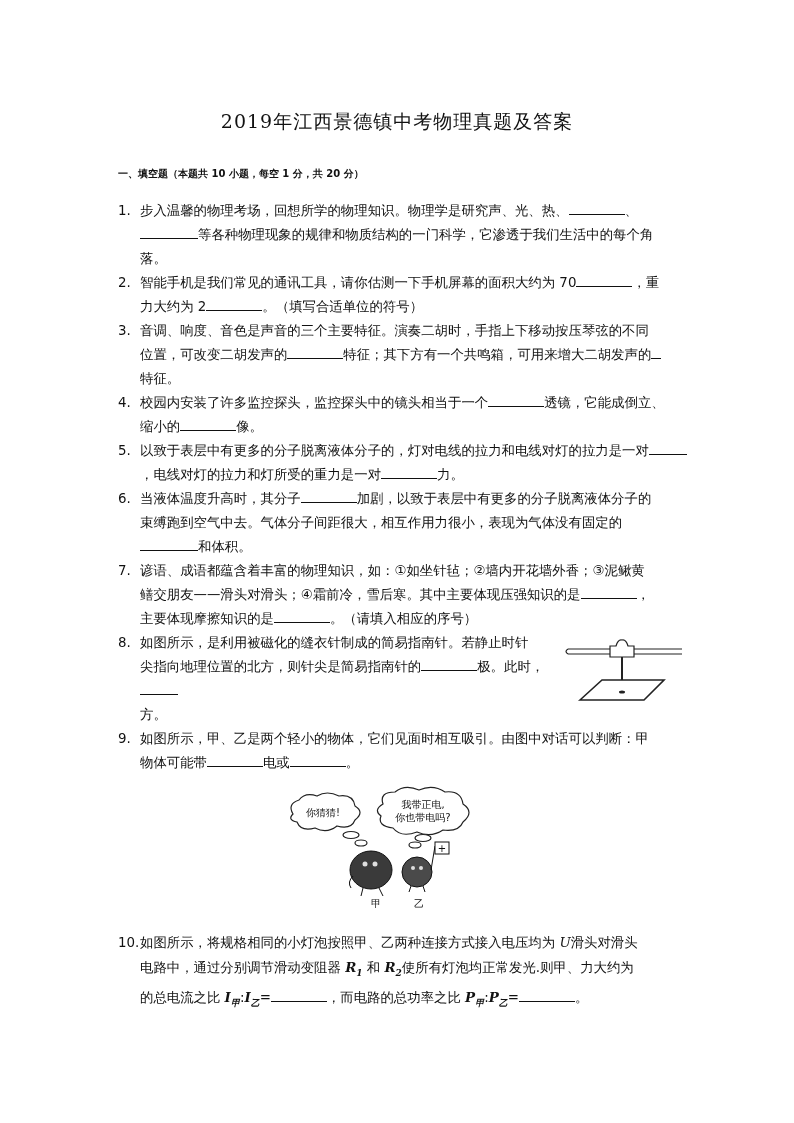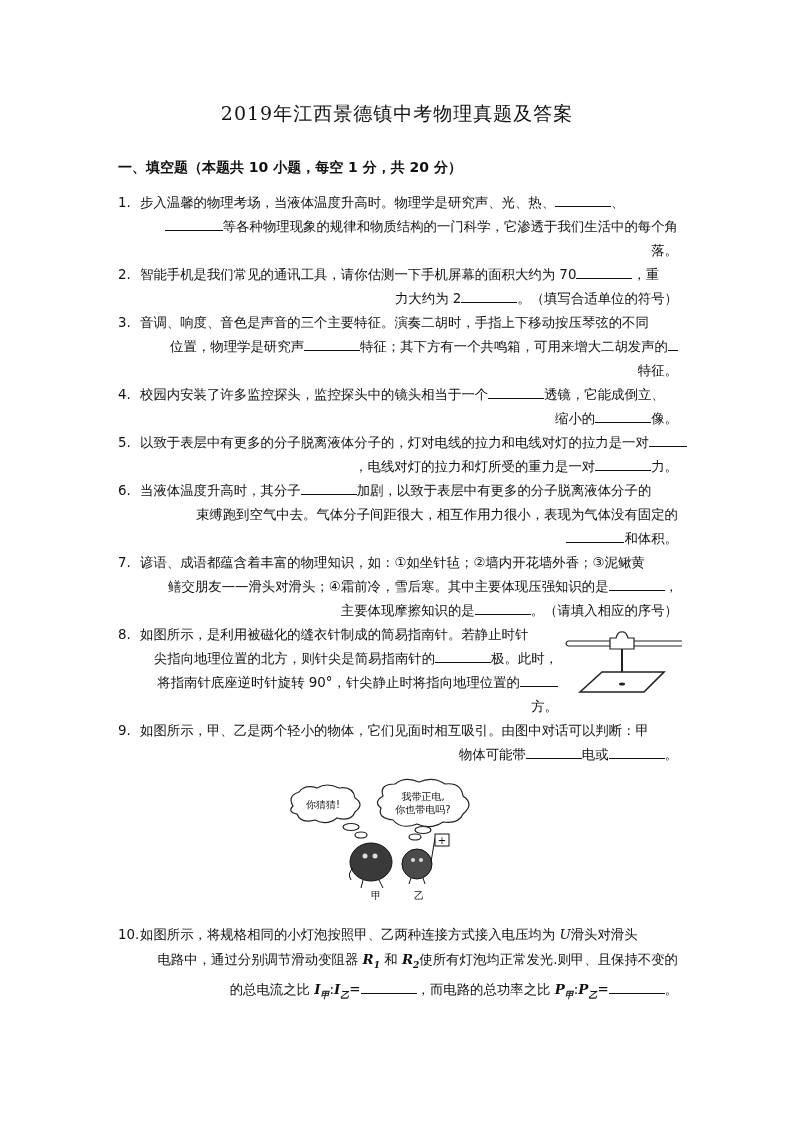--- a/index.html
+++ b/index.html
@@ -1,56 +1,56 @@
 <!DOCTYPE html>
 <html><head>
 <meta charset="utf-8">
 <style>
   html, body { margin: 0; padding: 0; background: #ffffff; }
   body { width: 794px; height: 1123px; position: relative; overflow: hidden;
          font-family: "DejaVu Sans", "Liberation Sans", sans-serif; color: #111; }
-  .page { position: absolute; left: 0; top: 0; width: 794px; height: 807px; }
+  .page { position: absolute; left: 0; top: 8px; width: 794px; height: 807px; }
   .title { position: absolute; top: 101px; left: 0; width: 794px; text-align: center;
            font-family: "DejaVu Serif", "Liberation Serif", serif; font-size: 19px; letter-spacing: 1px; }
-  .section { position: absolute; top: 159px; left: 118px; font-size: 14px; font-weight: bold; }
+  .section { position: absolute; top: 159px; left: 118px; font-size: 10px; font-weight: bold; }
   .q { position: absolute; left: 118px; width: 560px; font-size: 13.4px; line-height: 24px; }
   .line { white-space: nowrap; }
-  .indent { padding-left: 22px; text-align: right; }
+  .indent { padding-left: 22px; }
   .num { display: inline-block; min-width: 22px; }
   .num10 { display: inline-block; min-width: 22px; }
   .blank { display: inline-block; border-bottom: 1px solid #111; height: 15px; vertical-align: baseline; }
   .b56 { width: 56px; } .b58 { width: 58px; } .b40 { width: 38px; } .b10 { width: 10px; }
   .math { font-family: "DejaVu Serif", "Liberation Serif", serif; font-style: italic; font-weight: bold; margin-top: 6px; }
   .mathi { font-family: "DejaVu Serif", "Liberation Serif", serif; font-style: italic; }
   sub { font-size: 9px; }
   .fig-compass { position: absolute; left: 562px; top: 628px; width: 130px; height: 70px; }
   .fig-charge { position: absolute; left: 283px; top: 778px; width: 225px; height: 125px; }
 </style>
 </head>
 <body>
 
 <div class="page">
 
   <div class="title">2019年江西景德镇中考物理真题及答案</div>
   <div class="section">一、填空题（本题共 10 小题，每空 1 分，共 20 分）</div>
 
   <div class="q" style="top:191px">
-    <div class="line"><span class="num">1.</span><span>步入温馨的物理考场，当液体温度升高时。物理学是研究声、光、热、</span><span class="blank b56"></span><span>、</span></div>
+    <div class="line"><span class="num">1.</span><span>步入温馨的物理考场，回想所学的物理知识。物理学是研究声、光、热、</span><span class="blank b56"></span><span>、</span></div>
     <div class="line indent"><span class="blank b58"></span><span>等各种物理现象的规律和物质结构的一门科学，它渗透于我们生活中的每个角</span></div>
     <div class="line indent"><span>落。</span></div>
   </div>
 
   <div class="q" style="top:263px">
     <div class="line"><span class="num">2.</span><span>智能手机是我们常见的通讯工具，请你估测一下手机屏幕的面积大约为 70</span><span class="blank b56"></span><span>，重</span></div>
     <div class="line indent"><span>力大约为 2</span><span class="blank b56"></span><span>。（填写合适单位的符号）</span></div>
   </div>
 
   <div class="q" style="top:311px">
     <div class="line"><span class="num">3.</span><span>音调、响度、音色是声音的三个主要特征。演奏二胡时，手指上下移动按压琴弦的不同</span></div>
-    <div class="line indent"><span>位置，物理学是研究声</span><span class="blank b56"></span><span>特征；其下方有一个共鸣箱，可用来增大二胡发声的</span><span class="blank b10"></span></div>
+    <div class="line indent"><span>位置，可改变二胡发声的</span><span class="blank b56"></span><span>特征；其下方有一个共鸣箱，可用来增大二胡发声的</span><span class="blank b10"></span></div>
     <div class="line indent"><span>特征。</span></div>
   </div>
 
   <div class="q" style="top:383px">
     <div class="line"><span class="num">4.</span><span>校园内安装了许多监控探头，监控探头中的镜头相当于一个</span><span class="blank b56"></span><span>透镜，它能成倒立、</span></div>
     <div class="line indent"><span>缩小的</span><span class="blank b56"></span><span>像。</span></div>
   </div>
 
   <div class="q" style="top:431px">
     <div class="line"><span class="num">5.</span><span>以致于表层中有更多的分子脱离液体分子的，灯对电线的拉力和电线对灯的拉力是一对</span><span class="blank b40"></span></div>
@@ -65,21 +65,21 @@
 
   <div class="q" style="top:551px">
     <div class="line"><span class="num">7.</span><span>谚语、成语都蕴含着丰富的物理知识，如：①如坐针毡；②墙内开花墙外香；③泥鳅黄</span></div>
     <div class="line indent"><span>鳝交朋友——滑头对滑头；④霜前冷，雪后寒。其中主要体现压强知识的是</span><span class="blank b56"></span><span>，</span></div>
     <div class="line indent"><span>主要体现摩擦知识的是</span><span class="blank b56"></span><span>。（请填入相应的序号）</span></div>
   </div>
 
   <div class="q" style="top:623px; width:440px">
     <div class="line"><span class="num">8.</span><span>如图所示，是利用被磁化的缝衣针制成的简易指南针。若静止时针</span></div>
     <div class="line indent"><span>尖指向地理位置的北方，则针尖是简易指南针的</span><span class="blank b56"></span><span>极。此时，</span></div>
-    <div class="line indent"><span>将指南针底座逆时针旋转 90°，针尖静止时将指向地理位置的</span><span class="blank b40"></span></div>
+    <div class="line indent"><span class="blank b40"></span></div>
     <div class="line indent"><span>方。</span></div>
   </div>
 
   <svg class="fig-compass" viewBox="0 0 130 70">
     <g stroke="#222" stroke-width="1.2" fill="none">
       <line x1="6" y1="13" x2="120" y2="13"></line>
       <line x1="6" y1="18" x2="120" y2="18"></line>
       <path d="M6 13 Q2 15.5 6 18"></path>
       <path d="M48 10 L54 10 Q56 3 60 4 Q64 3 66 10 L72 10 L72 21 L48 21 Z" fill="#fff"></path>
     </g>
@@ -121,17 +121,17 @@
       <line x1="148" y1="84" x2="152" y2="60" stroke="#111"></line>
     </g>
     <rect x="152" y="56" width="14" height="12" fill="#fff" stroke="#111"></rect>
     <text x="159" y="66" font-size="10" text-anchor="middle" fill="#111">+</text>
     <text x="93" y="121" font-size="10" text-anchor="middle" fill="#111">甲</text>
     <text x="136" y="121" font-size="10" text-anchor="middle" fill="#111">乙</text>
   </svg>
 
   <div class="q" style="top:923px">
     <div class="line"><span class="num10">10.</span><span>如图所示，将规格相同的小灯泡按照甲、乙两种连接方式接入电压均为</span> <span class="mathi">U</span><span>滑头对滑头</span></div>
-    <div class="line indent"><span>电路中，通过分别调节滑动变阻器</span> <span class="math"><span>R</span><sub>1</sub></span> <span>和</span> <span class="math"><span>R</span><sub>2</sub></span><span>使所有灯泡均正常发光.则甲、且保持不变的</span></div>
+    <div class="line indent"><span>电路中，通过分别调节滑动变阻器</span> <span class="math"><span>R</span><sub>1</sub></span> <span>和</span> <span class="math"><span>R</span><sub>2</sub></span><span>使所有灯泡均正常发光.则甲、力大约为</span></div>
     <div class="line indent"><span>的总电流之比</span> <span class="math"><span>I</span><sub>甲</sub></span><span>:</span><span class="math"><span>I</span><sub>乙</sub></span><span>=</span><span class="blank b56"></span><span>，而电路的总功率之比</span> <span class="math"><span>P</span><sub>甲</sub></span><span>:</span><span class="math"><span>P</span><sub>乙</sub></span><span>=</span><span class="blank b56"></span><span>。</span></div>
   </div>
 
 </div>
 
 </body></html>

